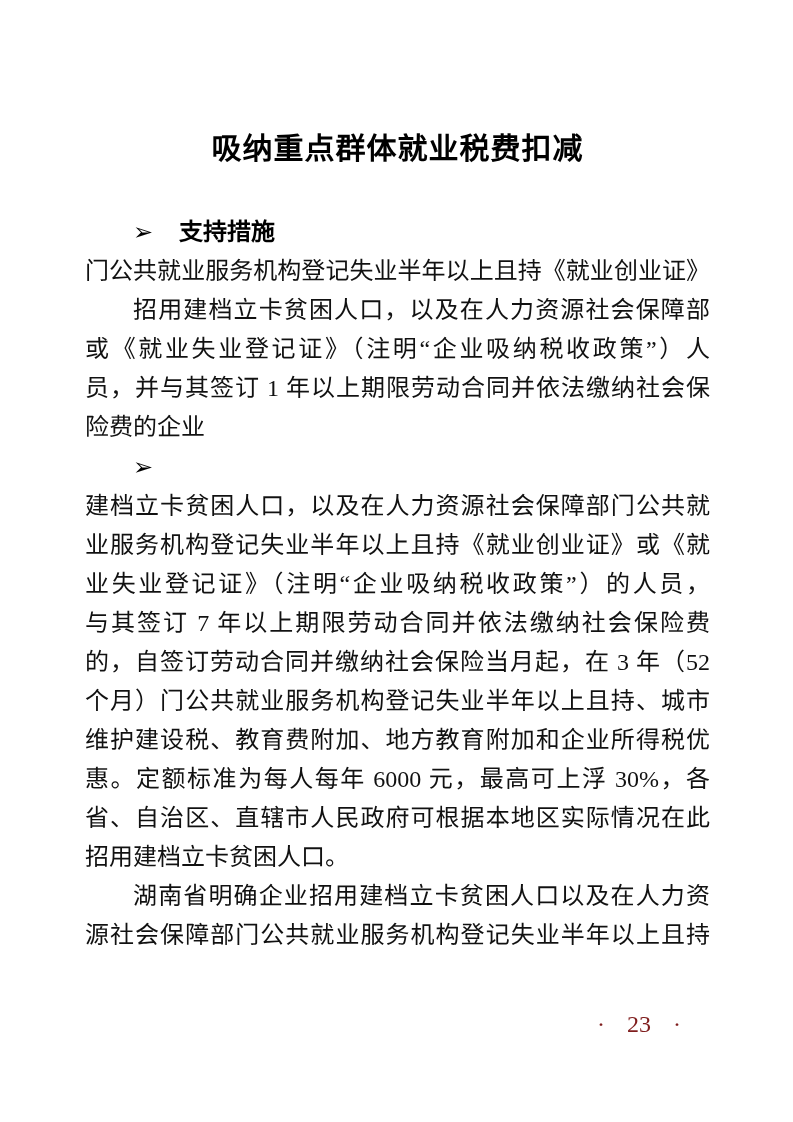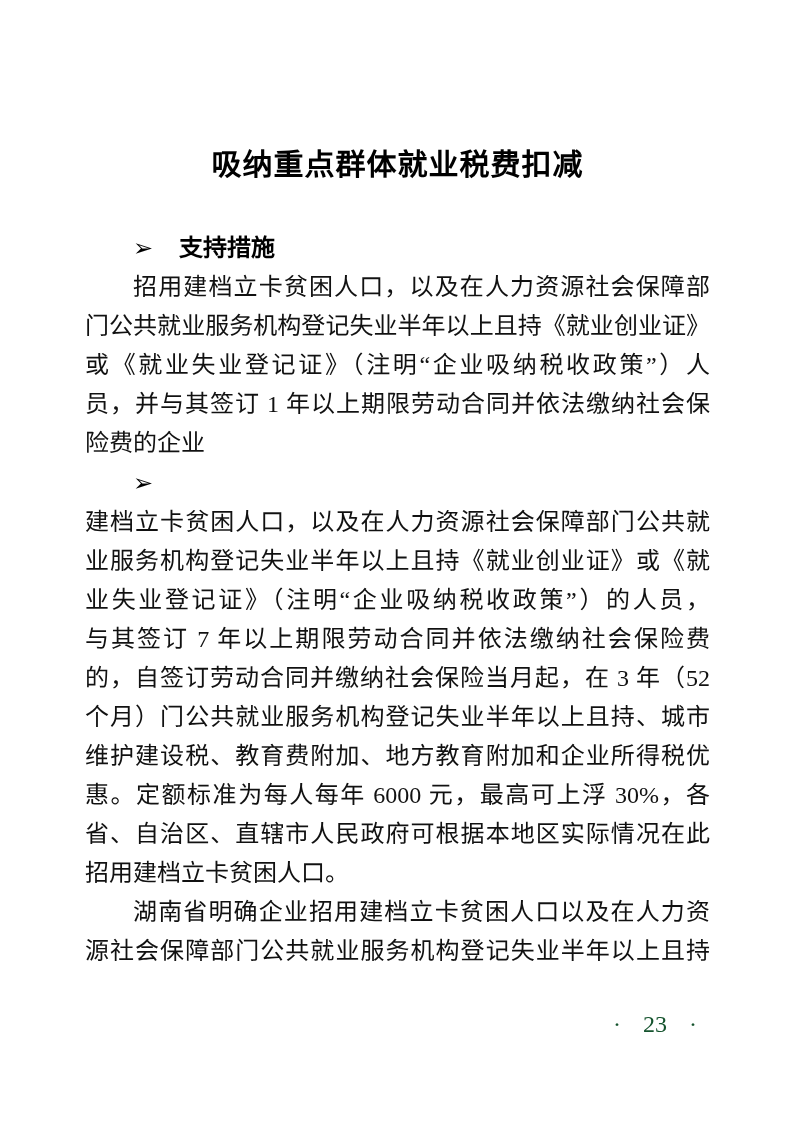--- a/index.html
+++ b/index.html
@@ -11,21 +11,21 @@
     margin: 0 auto;
     background: #ffffff;
     overflow: hidden;
     font-family: "Liberation Serif", "DejaVu Serif", serif;
     color: #111111;
   }
   .content {
     position: absolute;
     left: 85px;
     right: 83px;
-    top: 16px;
+    top: 0;
   }
   .doc-title {
     padding-top: 131px;
     text-align: center;
     font-family: "Liberation Sans", "DejaVu Sans", sans-serif;
     font-weight: bold;
     font-size: 30px;
     line-height: 36px;
     letter-spacing: 1px;
     color: #000000;
@@ -55,43 +55,43 @@
     text-align: justify;
     text-align-last: justify;
     text-justify: inter-character;
     white-space: nowrap;
   }
   .line.indent { text-indent: 48px; }
   .line.endline { text-align-last: left; }
   .page-number {
     position: absolute;
     top: 1008px;
-    right: 96px;
+    right: 112px;
     font-size: 24px;
     line-height: 32px;
     word-spacing: 16px;
-    color: #14532d;
+    color: #7f1d1d;
   }
 </style>
 </head>
 <body>
 
 <div class="page">
   <div class="content">
 
     <h1 class="doc-title">吸纳重点群体就业税费扣减</h1>
 
     <div class="section-heading first">
       <span class="bullet">➢</span>
       <span>支持措施</span>
     </div>
 
     <div class="para">
+      <div class="line">门公共就业服务机构登记失业半年以上且持《就业创业证》</div>
       <div class="line indent">招用建档立卡贫困人口，以及在人力资源社会保障部</div>
-      <div class="line">门公共就业服务机构登记失业半年以上且持《就业创业证》</div>
       <div class="line">或《就业失业登记证》（注明“企业吸纳税收政策”）人</div>
       <div class="line">员，并与其签订 1 年以上期限劳动合同并依法缴纳社会保</div>
       <div class="line endline">险费的企业</div>
     </div>
 
     <div class="section-heading">
       <span class="bullet">➢</span>
     </div>
 
     <div class="para">

